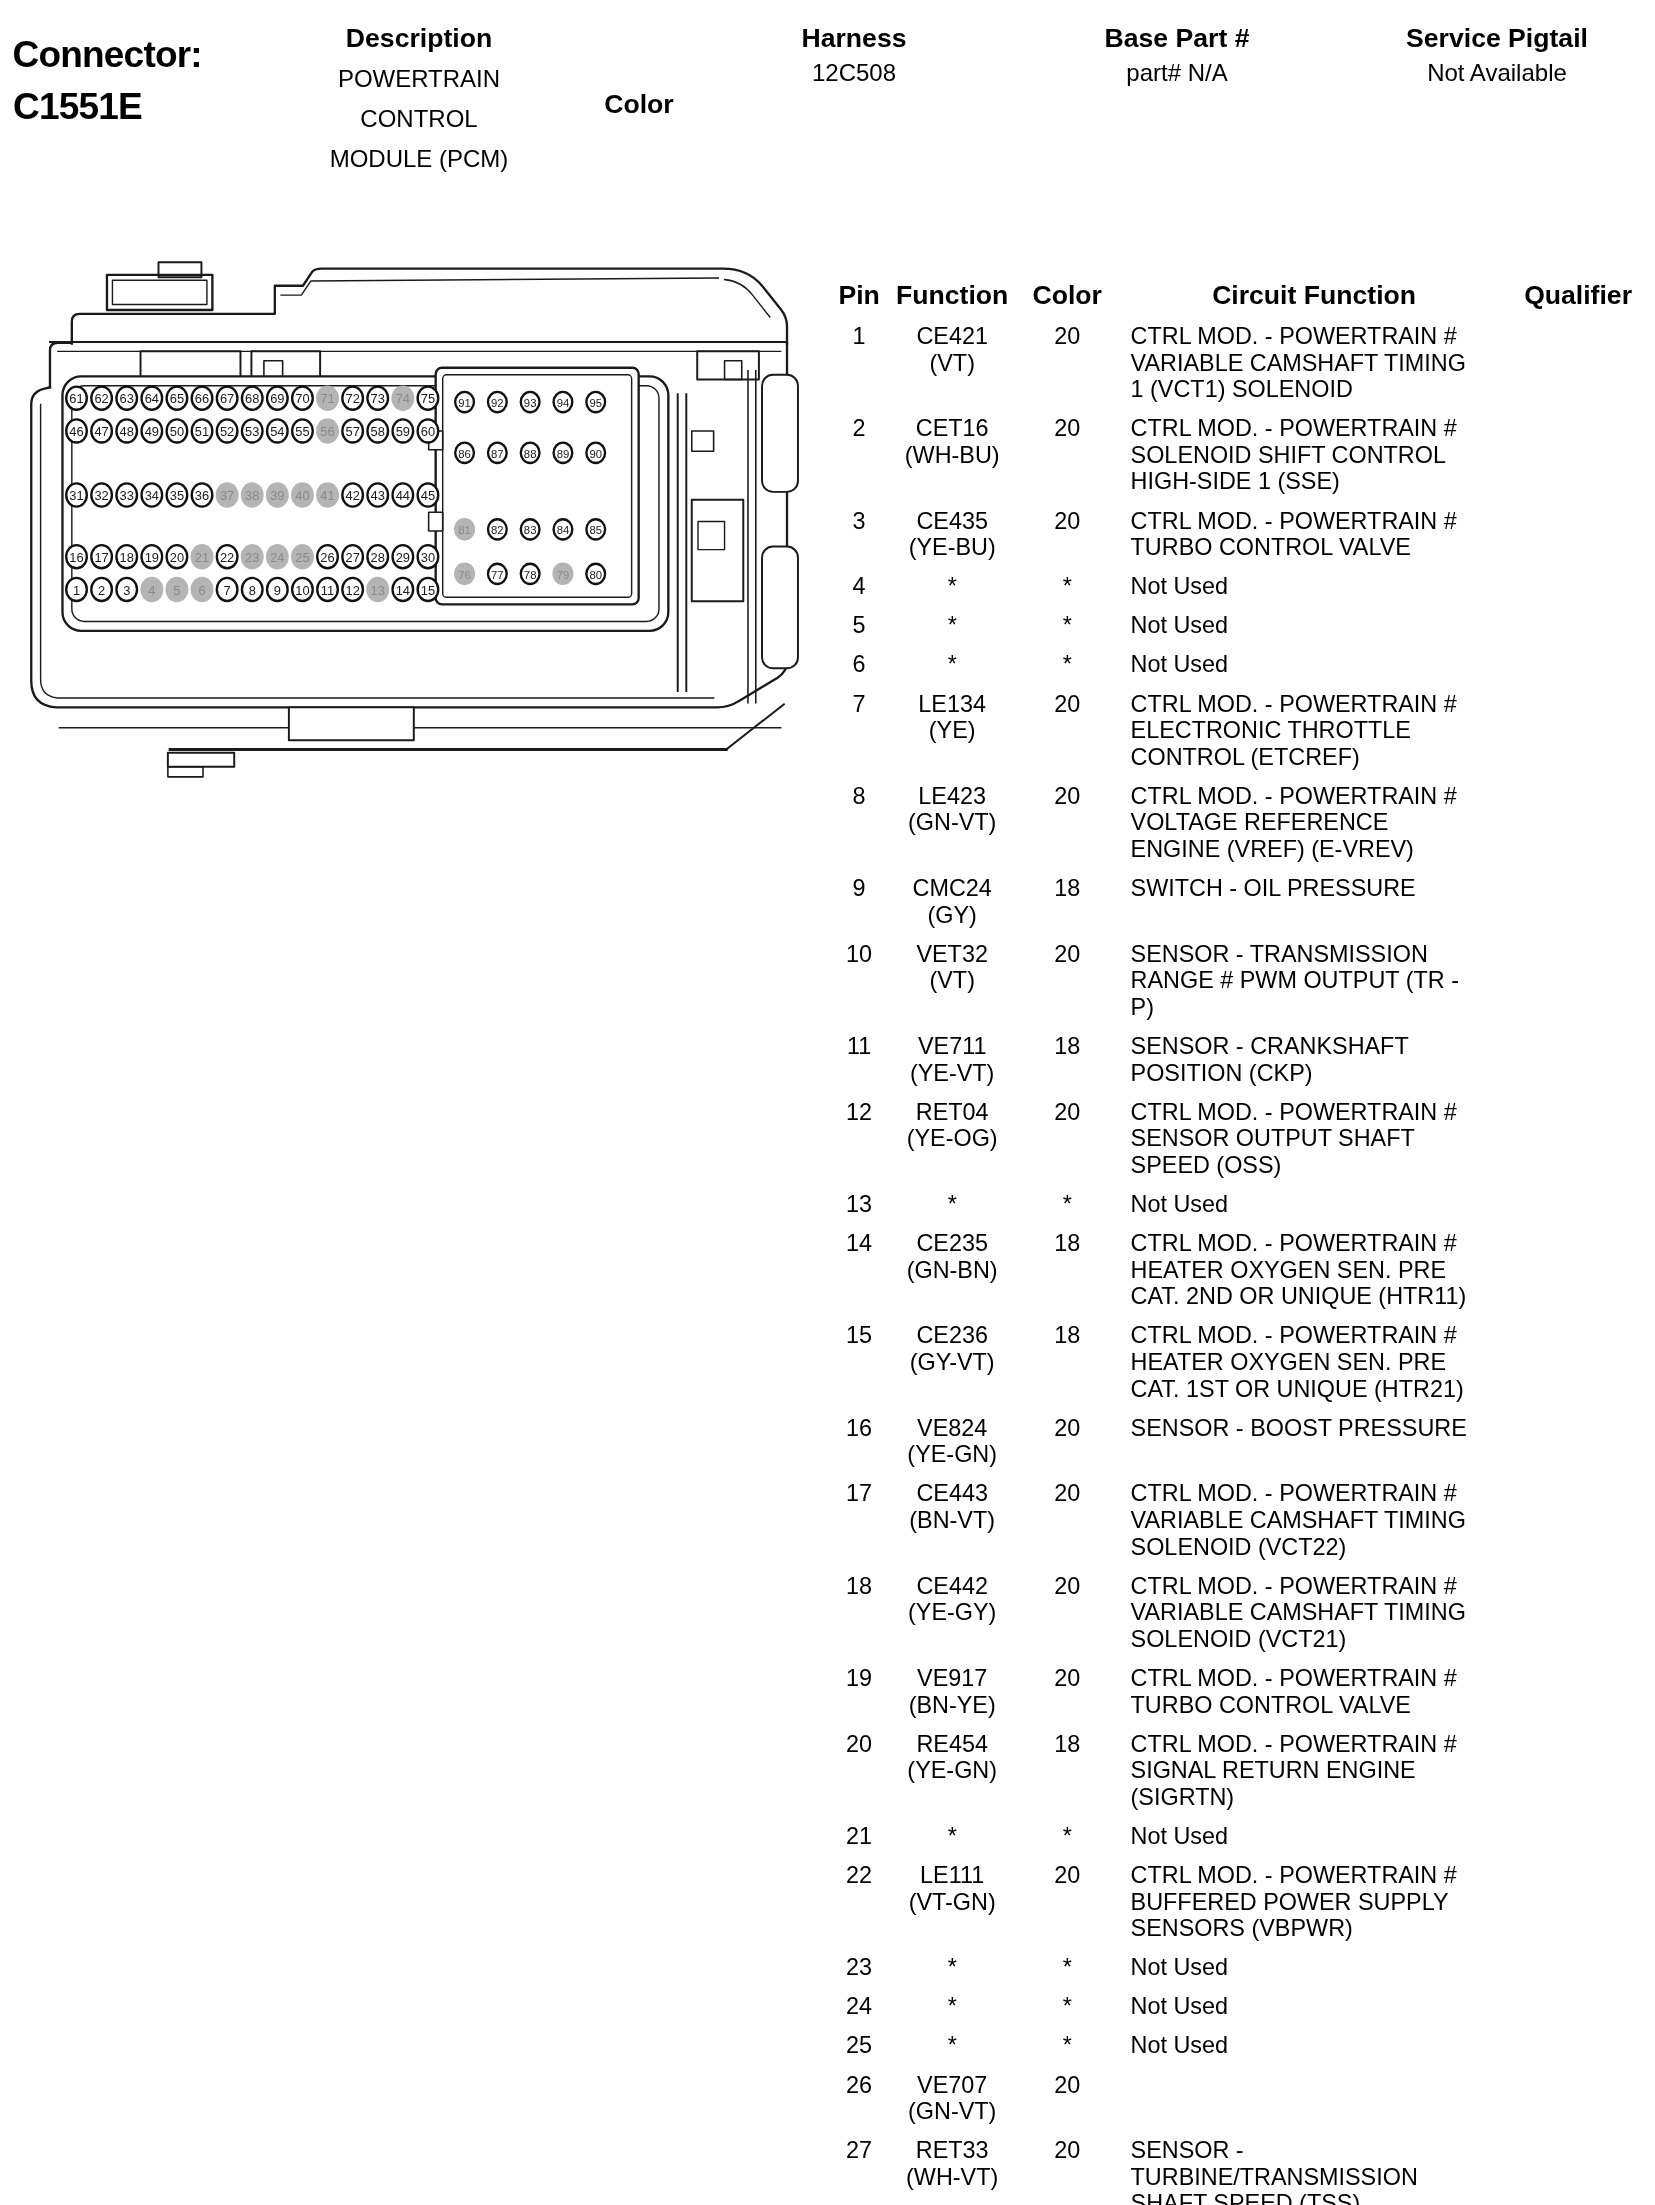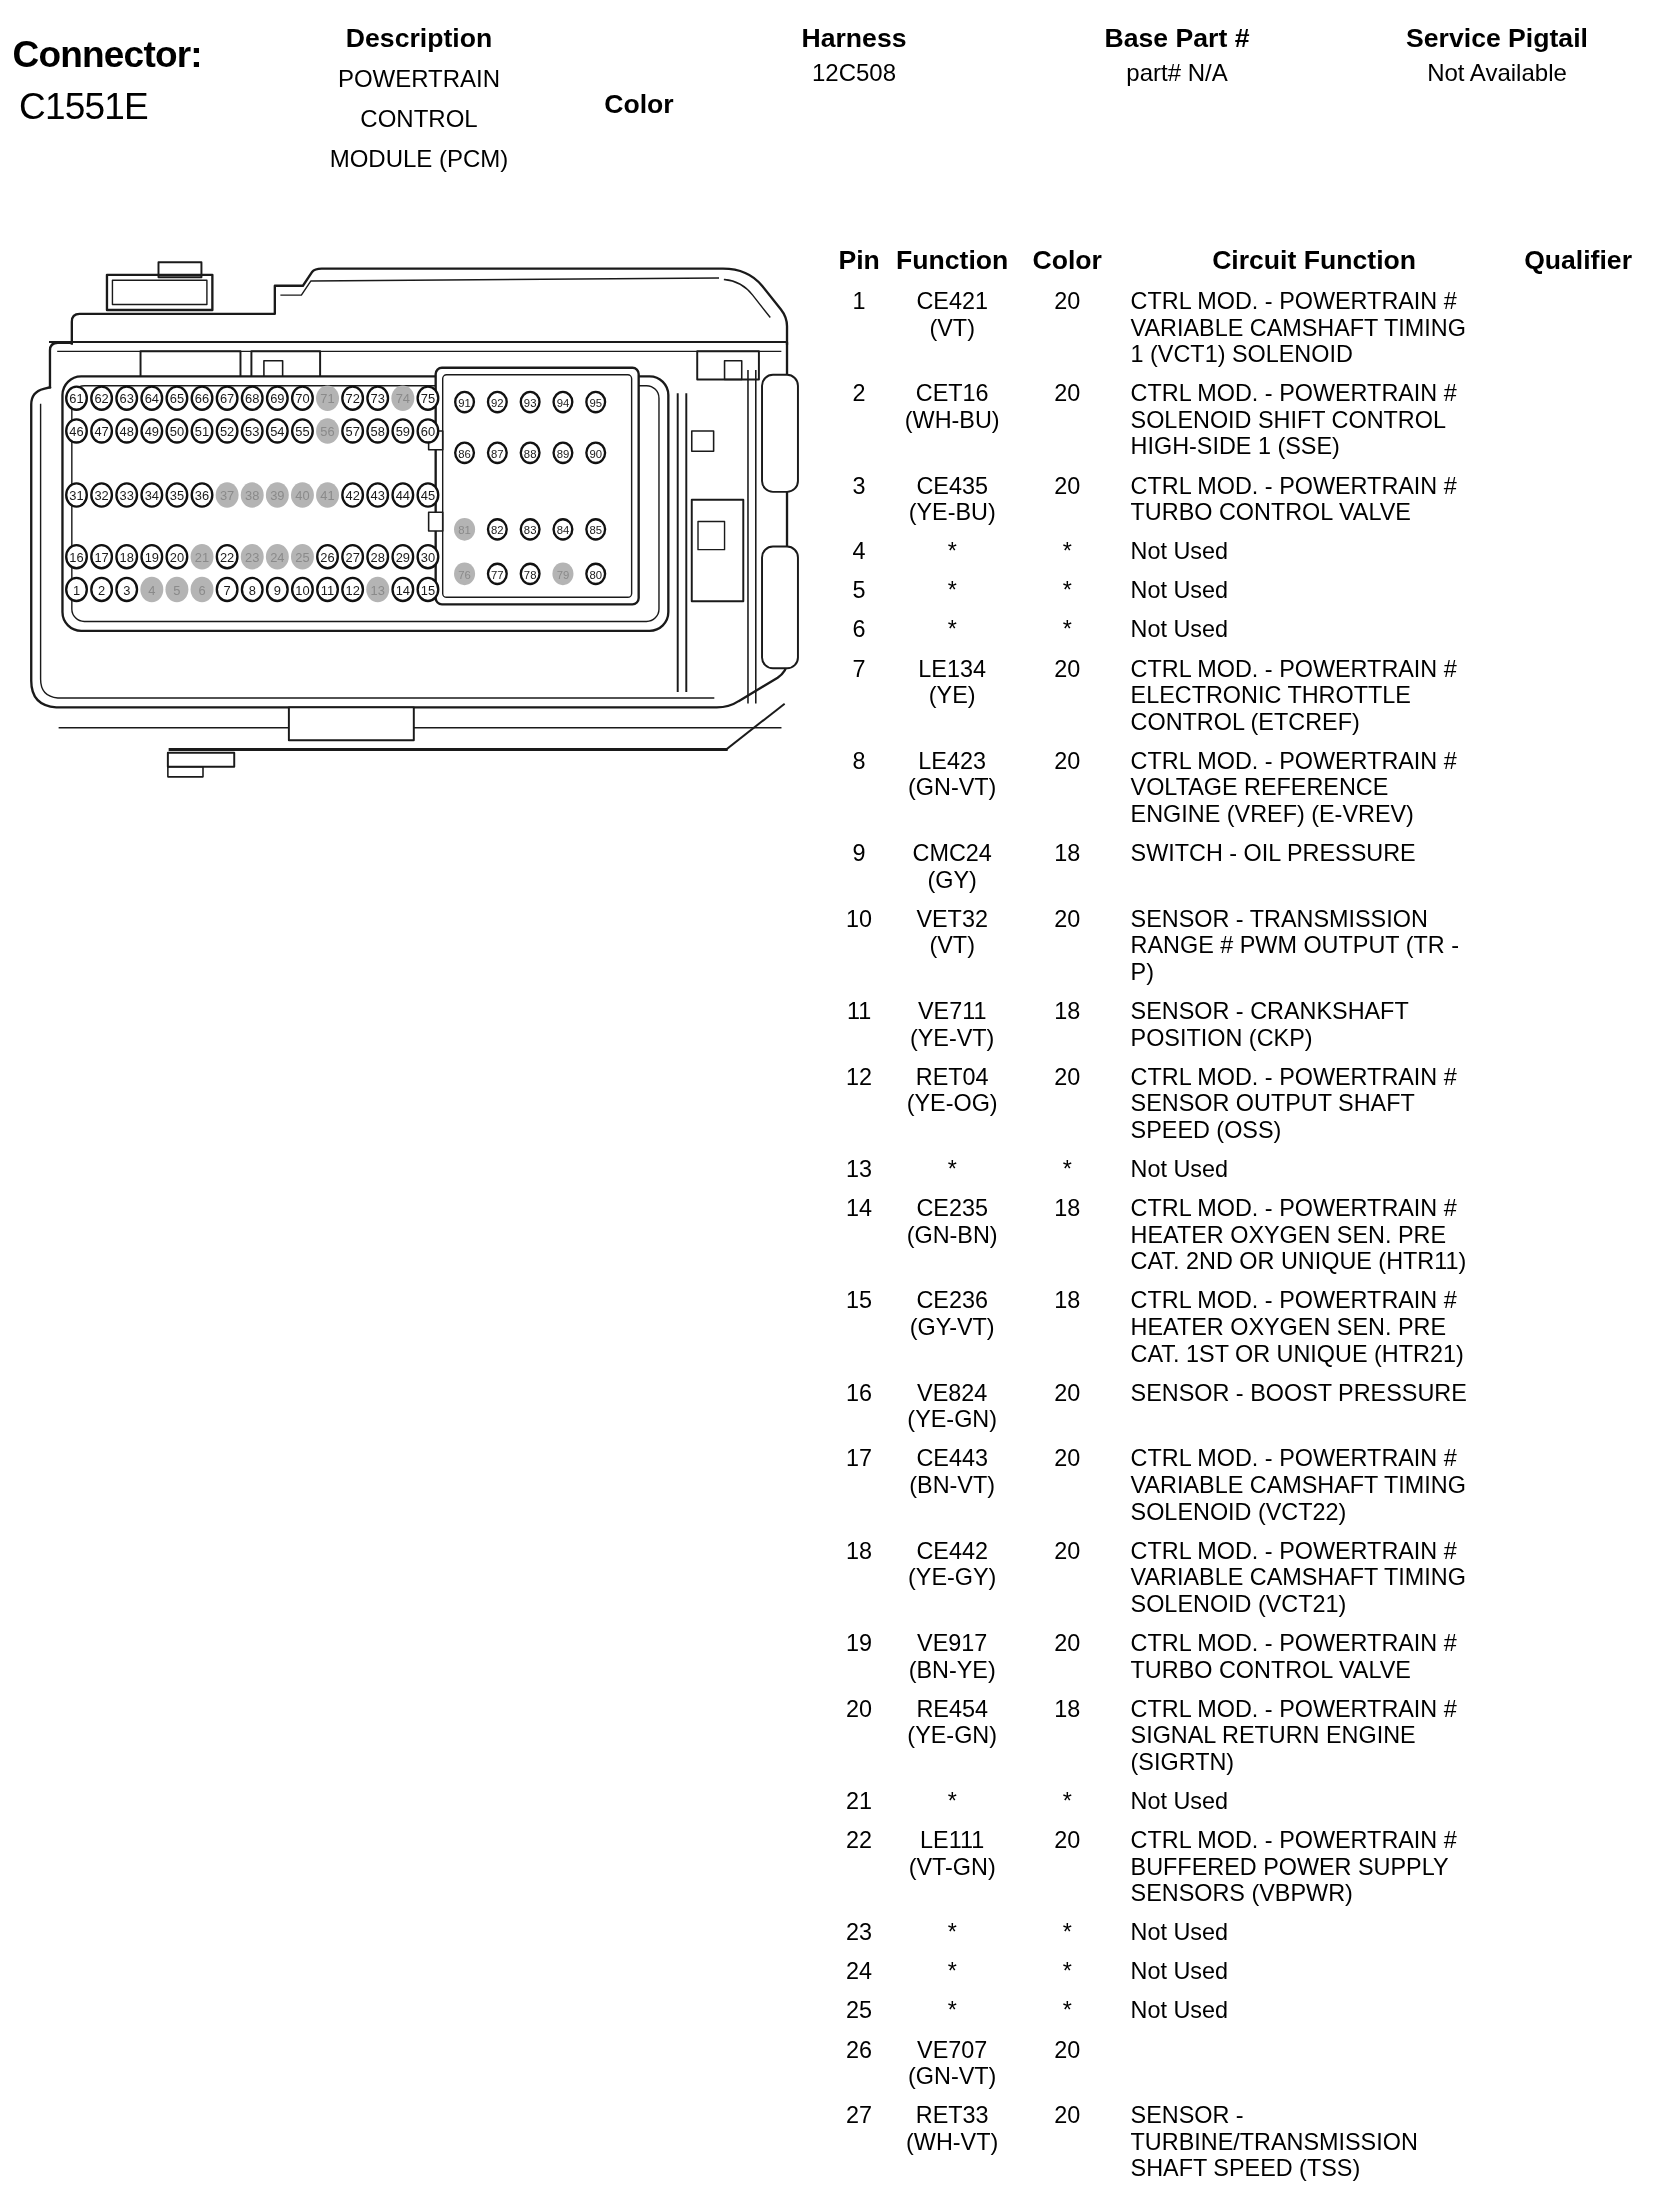--- a/index.html
+++ b/index.html
@@ -2,39 +2,39 @@
 <html style="font-size:12.5px"><head>
 <meta charset="utf-8">
 <style>
   html,body{margin:0;padding:0;background:#e8e8e8;}
   #page{position:relative;width:1656px;height:2205px;background:#ffffff;
         font-family:"Liberation Sans",sans-serif;color:#000;overflow:hidden;}
   .abs{position:absolute;}
   .ctr{transform:translateX(-50%);text-align:center;}
   
   .conn-label{left:12.5px;top:34px;font-size:37px;font-weight:bold;letter-spacing:-0.8px;}
-  .conn-id{left:19px;top:86px;font-size:37px;font-weight:normal;letter-spacing:-0.8px;text-align:right;}
+  .conn-id{left:13px;top:86px;font-size:37px;font-weight:bold;letter-spacing:-0.8px;text-align:right;}
   .hlabel{font-size:26.6px;font-weight:bold;white-space:nowrap;margin-top:12px;}
   .hvalue{font-size:24px;white-space:nowrap;}
   .f-desc-l{left:419px;top:11px;}
   .f-desc-v{left:419px;top:59px;width:219px;white-space:normal;line-height:40px;}
   .f-color-l{left:639px;top:77px;}
   .f-harn-l{left:854px;top:11px;}
   .f-harn-v{left:854px;top:59px;}
   .f-base-l{left:1177px;top:11px;}
   .f-base-v{left:1177px;top:59px;}
   .f-pig-l{left:1497px;top:11px;}
   .f-pig-v{left:1497px;top:59px;}
   
   #diagram{left:0px;top:234px;width:812px;height:547px;}
   
   #pin-table{left:816px;top:244px;width:839px;}
   .trow{display:flex;align-items:flex-start;margin-bottom:12.5px;}
   .thead{margin-bottom:11px;}
-  .thead>div{font-weight:bold;font-size:26.6px;line-height:33px;white-space:nowrap;}
+  .thead>div{font-weight:bold;font-size:26.6px;line-height:33px;white-space:nowrap;margin-top:35px;}
   .cell{font-size:23.4px;line-height:26.6px;white-space:pre-line;}
   .c-pin{width:55px;margin-left:15.6px;text-align:center;}
   .c-circuit{width:125px;margin-left:3.1px;text-align:center;}
   .c-gauge{width:94px;margin-left:5.5px;text-align:center;}
   .c-func{width:367px;margin-left:16.4px;text-align:left;}
   .c-qual{width:133px;margin-left:14px;text-align:center;}
   .th-func{text-align:center;}
   svg text{font-family:"Liberation Sans",sans-serif;}
 </style>
 </head>

